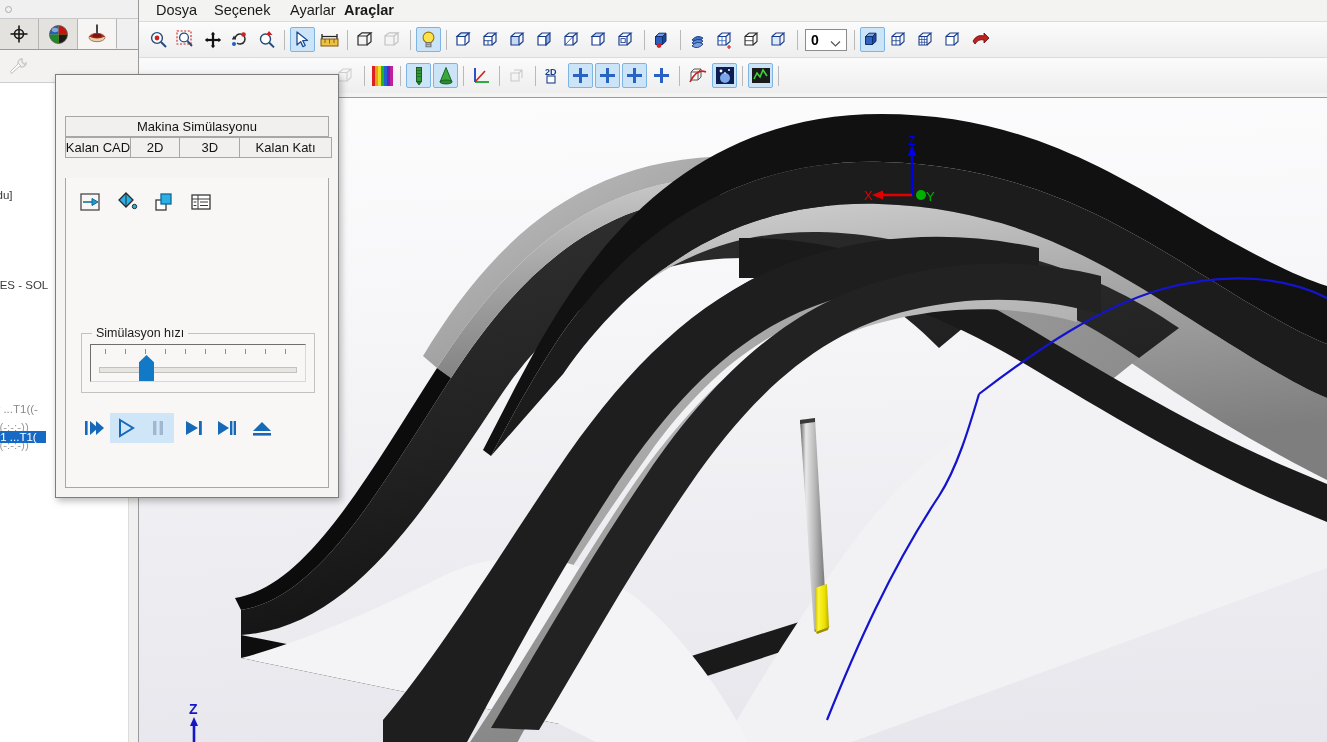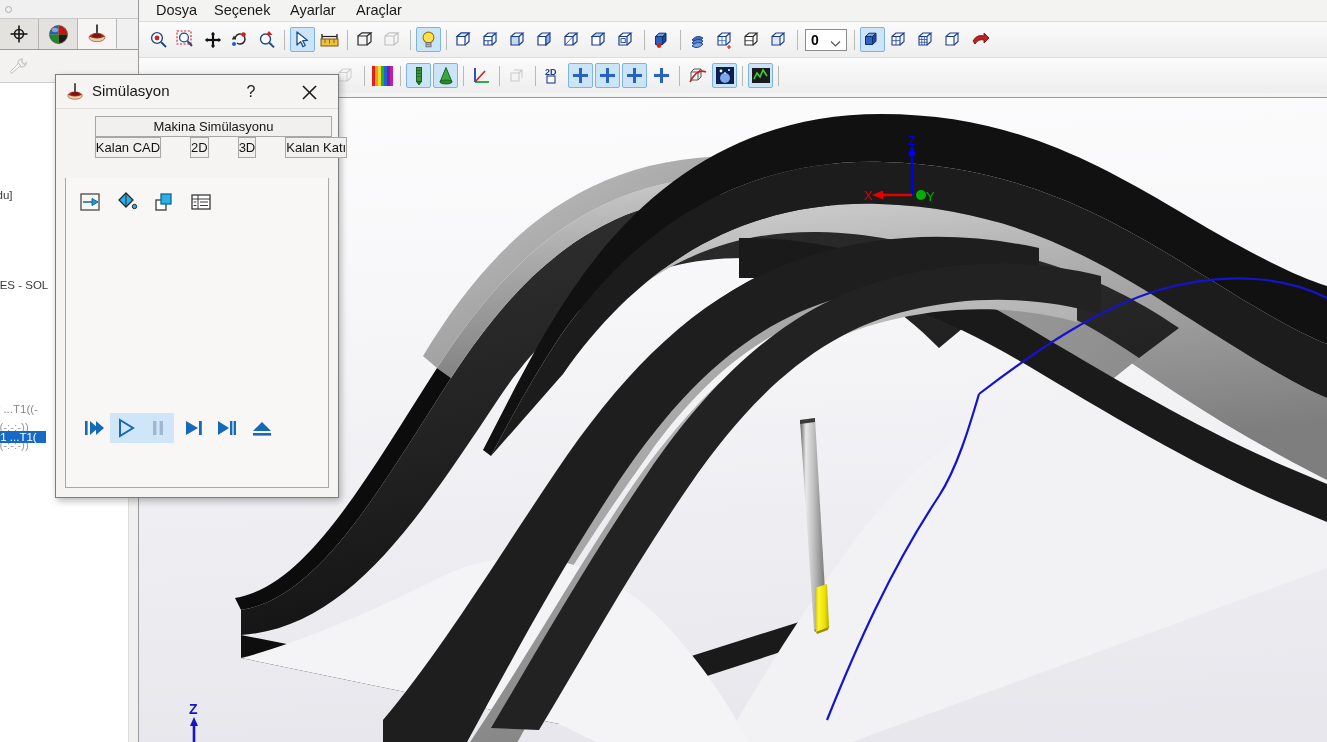--- a/index.html
+++ b/index.html
@@ -218,21 +218,20 @@
   .tabbtn {
     height: 21px;
     background: #f1f0ee;
     border: 1px solid #a9a7a3;
     box-sizing: border-box;
     display: flex; align-items: center; justify-content: center;
     font-size: 13px;
     color: #131313;
     margin-right: -1px;
     white-space: nowrap;
-    margin-left: 30px;
   }
   .tabbtn.wide { width: 264px; }
   .tabbtn.active {
     background: #f8f7f5;
     border-bottom-color: #f8f7f5;
   }
   #sim-body {
     position: absolute;
     left: 9px; top: 103px;
     width: 264px; height: 310px;
@@ -356,21 +355,21 @@
   </div>
   <div id="lp-scroll"></div>
 </div>
 
 <div id="topbar">
 
   <div id="menubar">
     <span class="menu-item" style="left:14px;text-align:right;">Dosya</span>
     <span class="menu-item" style="left:72px;">Seçenek</span>
     <span class="menu-item" style="left:148px;">Ayarlar</span>
-    <span class="menu-item" style="left:214px;">Araçlar</span>
+    <span class="menu-item" style="left:202px;font-weight:bold;">Araçlar</span>
   </div>
 
   <div id="toolbar-1">
     <div class="tb-gap"></div>
 
     <div class="tb-btn">
       <svg width="19" height="19" viewBox="0 0 19 19">
         <circle cx="8" cy="8" r="5.4" fill="#fff" stroke="#244a7a" stroke-width="1.4"></circle>
         <circle cx="8" cy="8" r="2.4" fill="#cc2222"></circle>
         <line x1="12" y1="12" x2="17" y2="17" stroke="#244a7a" stroke-width="2"></line>
@@ -944,38 +943,20 @@
     <svg width="40" height="44" viewBox="0 0 40 44">
       <text x="5" y="16" font-family="Liberation Sans, sans-serif" font-size="14" font-weight="bold" fill="#1414c8">Z</text>
       <line x1="10" y1="44" x2="10" y2="24" stroke="#1414c8" stroke-width="2.6"></line>
       <path d="M10 19 L14 28 L6 28 Z" fill="#1414c8"></path>
     </svg>
   </div>
 </div>
 
 <div id="sim-dialog">
 
-  <div id="sim-titlebar">
-    <span id="sim-title-icon">
-      <svg width="20" height="20" viewBox="0 0 22 22">
-        <line x1="11" y1="1.5" x2="11" y2="12" stroke="#333" stroke-width="1.8"></line>
-        <ellipse cx="11" cy="15" rx="8" ry="4" fill="#e8cfa6" stroke="#8a6b3c" stroke-width="0.8"></ellipse>
-        <path d="M3 14 Q11 7 19 14 Q11 18 3 14 Z" fill="#b52020"></path>
-        <ellipse cx="11" cy="13" rx="4.4" ry="2" fill="#7d1515"></ellipse>
-      </svg>
-    </span>
-    <span id="sim-title-text">Simülasyon</span>
-    <span id="sim-help-btn">?</span>
-    <span id="sim-close-btn">
-      <svg width="17" height="17" viewBox="0 0 17 17">
-        <line x1="2" y1="2" x2="15" y2="15" stroke="#1a1a1a" stroke-width="1.6"></line>
-        <line x1="15" y1="2" x2="2" y2="15" stroke="#1a1a1a" stroke-width="1.6"></line>
-      </svg>
-    </span>
-  </div>
 
   <div id="sim-tabs">
     <div class="tabrow">
       <div class="tabbtn wide">Makina Simülasyonu</div>
     </div>
     <div class="tabrow">
       <div class="tabbtn" style="width:66px;">Kalan CAD</div>
       <div class="tabbtn" style="width:52px;">2D</div>
       <div class="tabbtn" style="width:63px;">3D</div>
       <div class="tabbtn" style="width:96px;">Kalan Katı</div>
@@ -1010,20 +991,37 @@
           <line x1="2" y1="8" x2="20" y2="8" stroke="#3a3a3a" stroke-width="1"></line>
           <line x1="8" y1="4" x2="8" y2="18" stroke="#3a3a3a" stroke-width="1"></line>
           <line x1="10" y1="11" x2="18" y2="11" stroke="#3a3a3a" stroke-width="1"></line>
           <line x1="10" y1="14.5" x2="18" y2="14.5" stroke="#3a3a3a" stroke-width="1"></line>
           <line x1="3.6" y1="11" x2="6.4" y2="11" stroke="#3a3a3a" stroke-width="1"></line>
           <line x1="3.6" y1="14.5" x2="6.4" y2="14.5" stroke="#3a3a3a" stroke-width="1"></line>
         </svg>
       </span>
     </div>
 
+    <div id="speed-group">
+      <span id="speed-legend">Simülasyon hızı</span>
+      <div id="speed-slider-frame">
+        <span class="tick" style="left:14px;"></span>
+        <span class="tick" style="left:34px;"></span>
+        <span class="tick" style="left:54px;"></span>
+        <span class="tick" style="left:74px;"></span>
+        <span class="tick" style="left:94px;"></span>
+        <span class="tick" style="left:114px;"></span>
+        <span class="tick" style="left:134px;"></span>
+        <span class="tick" style="left:154px;"></span>
+        <span class="tick" style="left:174px;"></span>
+        <span class="tick" style="left:194px;"></span>
+        <div id="speed-track"></div>
+        <div id="speed-thumb" style="left:48px;"></div>
+      </div>
+    </div>
 
     <div id="playback-row">
       <div class="pb-btn">
         <svg width="22" height="20" viewBox="0 0 22 20">
           <rect x="2" y="3" width="2.6" height="14" fill="#1668b8"></rect>
           <path d="M7 3 L15 10 L7 17 Z" fill="#1668b8"></path>
           <path d="M13 3 L21 10 L13 17 Z" fill="#1668b8"></path>
         </svg>
       </div>
       <div class="pb-btn on">

